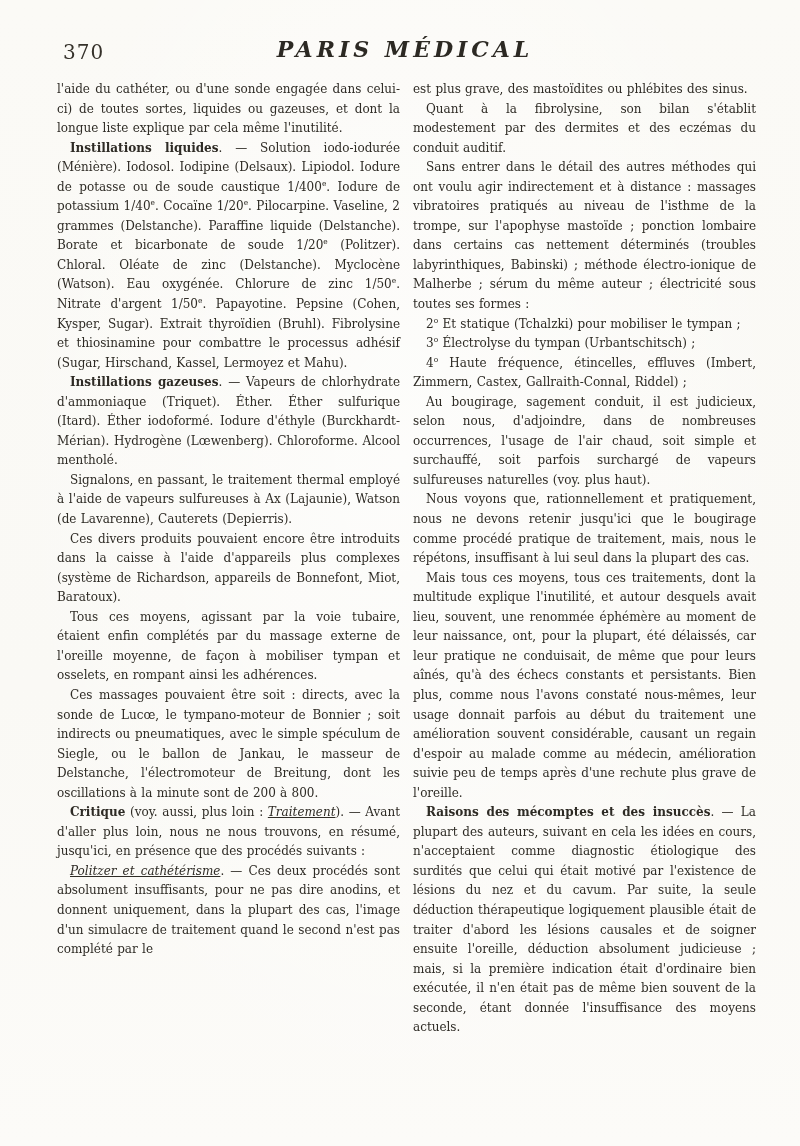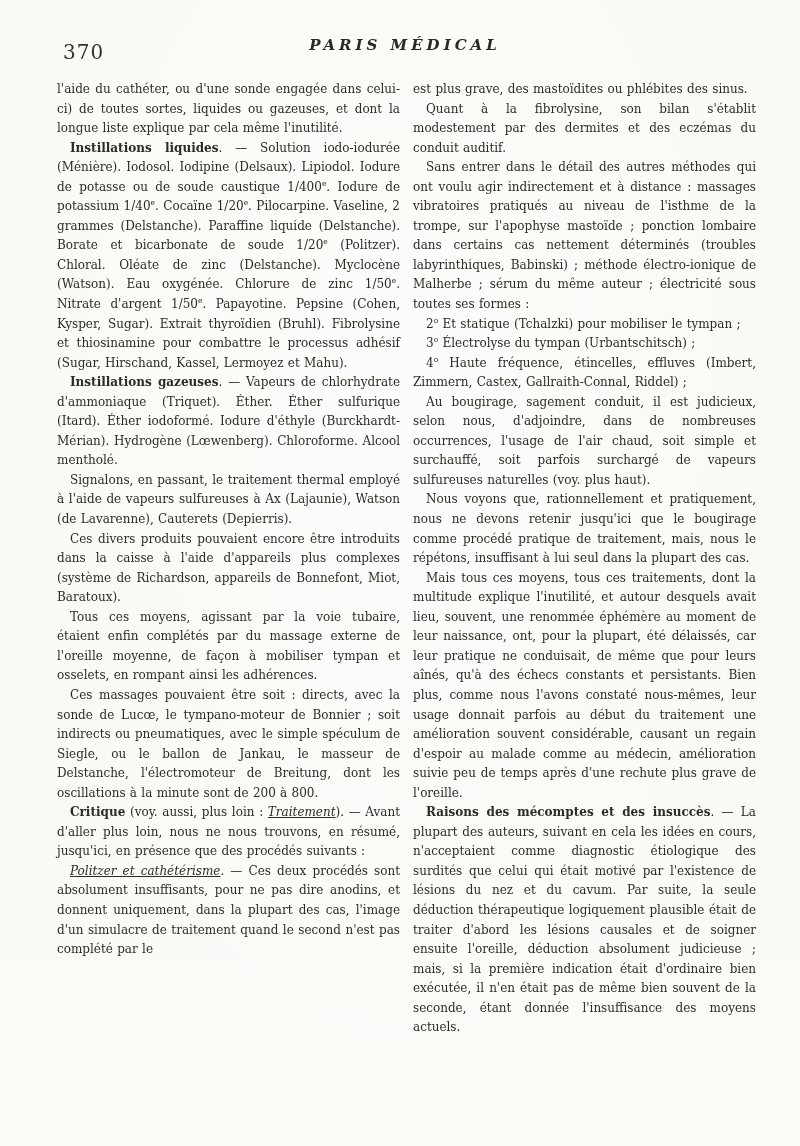--- a/index.html
+++ b/index.html
@@ -38,21 +38,21 @@
     color: #35312a;
   }
   .journal-title {
     position: absolute;
     left: 0;
     right: 0;
     top: 0;
     text-align: center;
     font-style: italic;
     font-weight: 600;
-    font-size: 15px;
+    font-size: 22px;
     letter-spacing: 4px;
     color: #2c2923;
   }
   .columns {
     display: flex;
     gap: 13px;
   }
   .col {
     width: 343px;
     flex: 0 0 343px;

